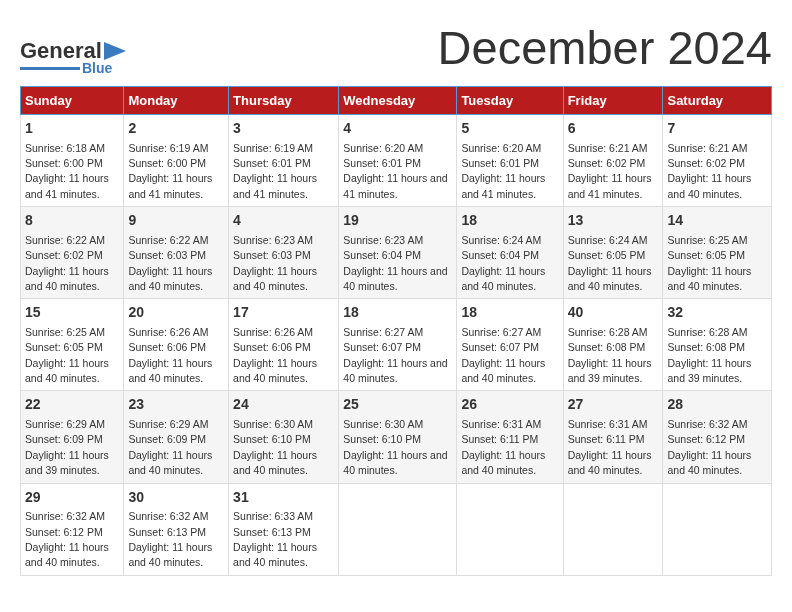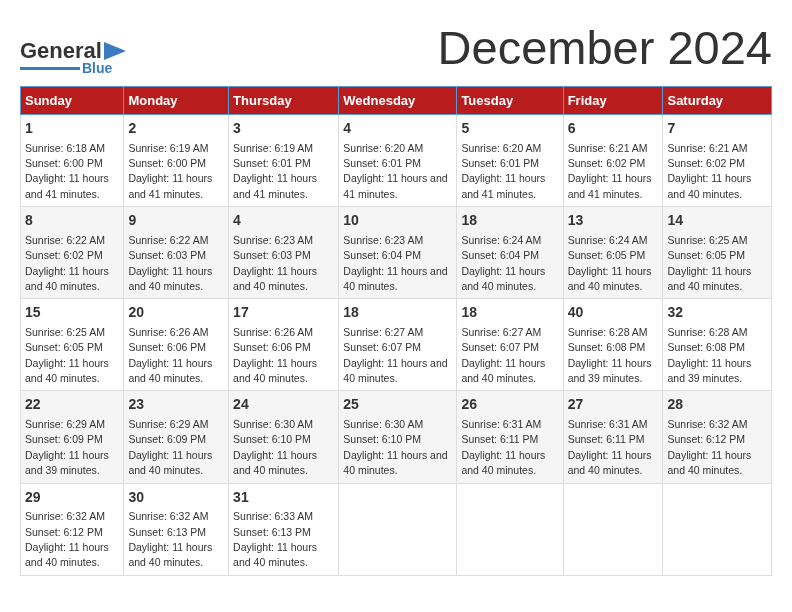--- a/index.html
+++ b/index.html
@@ -114,21 +114,21 @@
         <td><span class="day-num">3</span><span class="cell-text">Sunrise: 6:19 AM</span><br><span class="cell-text">Sunset: 6:01 PM</span><br><span class="cell-text">Daylight: 11 hours and 41 minutes.</span></td>
         <td><span class="day-num">4</span><span class="cell-text">Sunrise: 6:20 AM</span><br><span class="cell-text">Sunset: 6:01 PM</span><br><span class="cell-text">Daylight: 11 hours and 41 minutes.</span></td>
         <td><span class="day-num">5</span><span class="cell-text">Sunrise: 6:20 AM</span><br><span class="cell-text">Sunset: 6:01 PM</span><br><span class="cell-text">Daylight: 11 hours and 41 minutes.</span></td>
         <td><span class="day-num">6</span><span class="cell-text">Sunrise: 6:21 AM</span><br><span class="cell-text">Sunset: 6:02 PM</span><br><span class="cell-text">Daylight: 11 hours and 41 minutes.</span></td>
         <td><span class="day-num">7</span><span class="cell-text">Sunrise: 6:21 AM</span><br><span class="cell-text">Sunset: 6:02 PM</span><br><span class="cell-text">Daylight: 11 hours and 40 minutes.</span></td>
       </tr>
       <tr>
         <td><span class="day-num">8</span><span class="cell-text">Sunrise: 6:22 AM</span><br><span class="cell-text">Sunset: 6:02 PM</span><br><span class="cell-text">Daylight: 11 hours and 40 minutes.</span></td>
         <td><span class="day-num">9</span><span class="cell-text">Sunrise: 6:22 AM</span><br><span class="cell-text">Sunset: 6:03 PM</span><br><span class="cell-text">Daylight: 11 hours and 40 minutes.</span></td>
         <td><span class="day-num">4</span><span class="cell-text">Sunrise: 6:23 AM</span><br><span class="cell-text">Sunset: 6:03 PM</span><br><span class="cell-text">Daylight: 11 hours and 40 minutes.</span></td>
-        <td><span class="day-num">10</span><span class="cell-text">Sunrise: 6:23 AM</span><br><span class="cell-text">Sunset: 6:04 PM</span><br><span class="cell-text">Daylight: 11 hours and 40 minutes.</span></td>
+        <td><span class="day-num">19</span><span class="cell-text">Sunrise: 6:23 AM</span><br><span class="cell-text">Sunset: 6:04 PM</span><br><span class="cell-text">Daylight: 11 hours and 40 minutes.</span></td>
         <td><span class="day-num">18</span><span class="cell-text">Sunrise: 6:24 AM</span><br><span class="cell-text">Sunset: 6:04 PM</span><br><span class="cell-text">Daylight: 11 hours and 40 minutes.</span></td>
         <td><span class="day-num">13</span><span class="cell-text">Sunrise: 6:24 AM</span><br><span class="cell-text">Sunset: 6:05 PM</span><br><span class="cell-text">Daylight: 11 hours and 40 minutes.</span></td>
         <td><span class="day-num">14</span><span class="cell-text">Sunrise: 6:25 AM</span><br><span class="cell-text">Sunset: 6:05 PM</span><br><span class="cell-text">Daylight: 11 hours and 40 minutes.</span></td>
       </tr>
       <tr>
         <td><span class="day-num">15</span><span class="cell-text">Sunrise: 6:25 AM</span><br><span class="cell-text">Sunset: 6:05 PM</span><br><span class="cell-text">Daylight: 11 hours and 40 minutes.</span></td>
         <td><span class="day-num">20</span><span class="cell-text">Sunrise: 6:26 AM</span><br><span class="cell-text">Sunset: 6:06 PM</span><br><span class="cell-text">Daylight: 11 hours and 40 minutes.</span></td>
         <td><span class="day-num">17</span><span class="cell-text">Sunrise: 6:26 AM</span><br><span class="cell-text">Sunset: 6:06 PM</span><br><span class="cell-text">Daylight: 11 hours and 40 minutes.</span></td>
         <td><span class="day-num">18</span><span class="cell-text">Sunrise: 6:27 AM</span><br><span class="cell-text">Sunset: 6:07 PM</span><br><span class="cell-text">Daylight: 11 hours and 40 minutes.</span></td>
         <td><span class="day-num">18</span><span class="cell-text">Sunrise: 6:27 AM</span><br><span class="cell-text">Sunset: 6:07 PM</span><br><span class="cell-text">Daylight: 11 hours and 40 minutes.</span></td>

